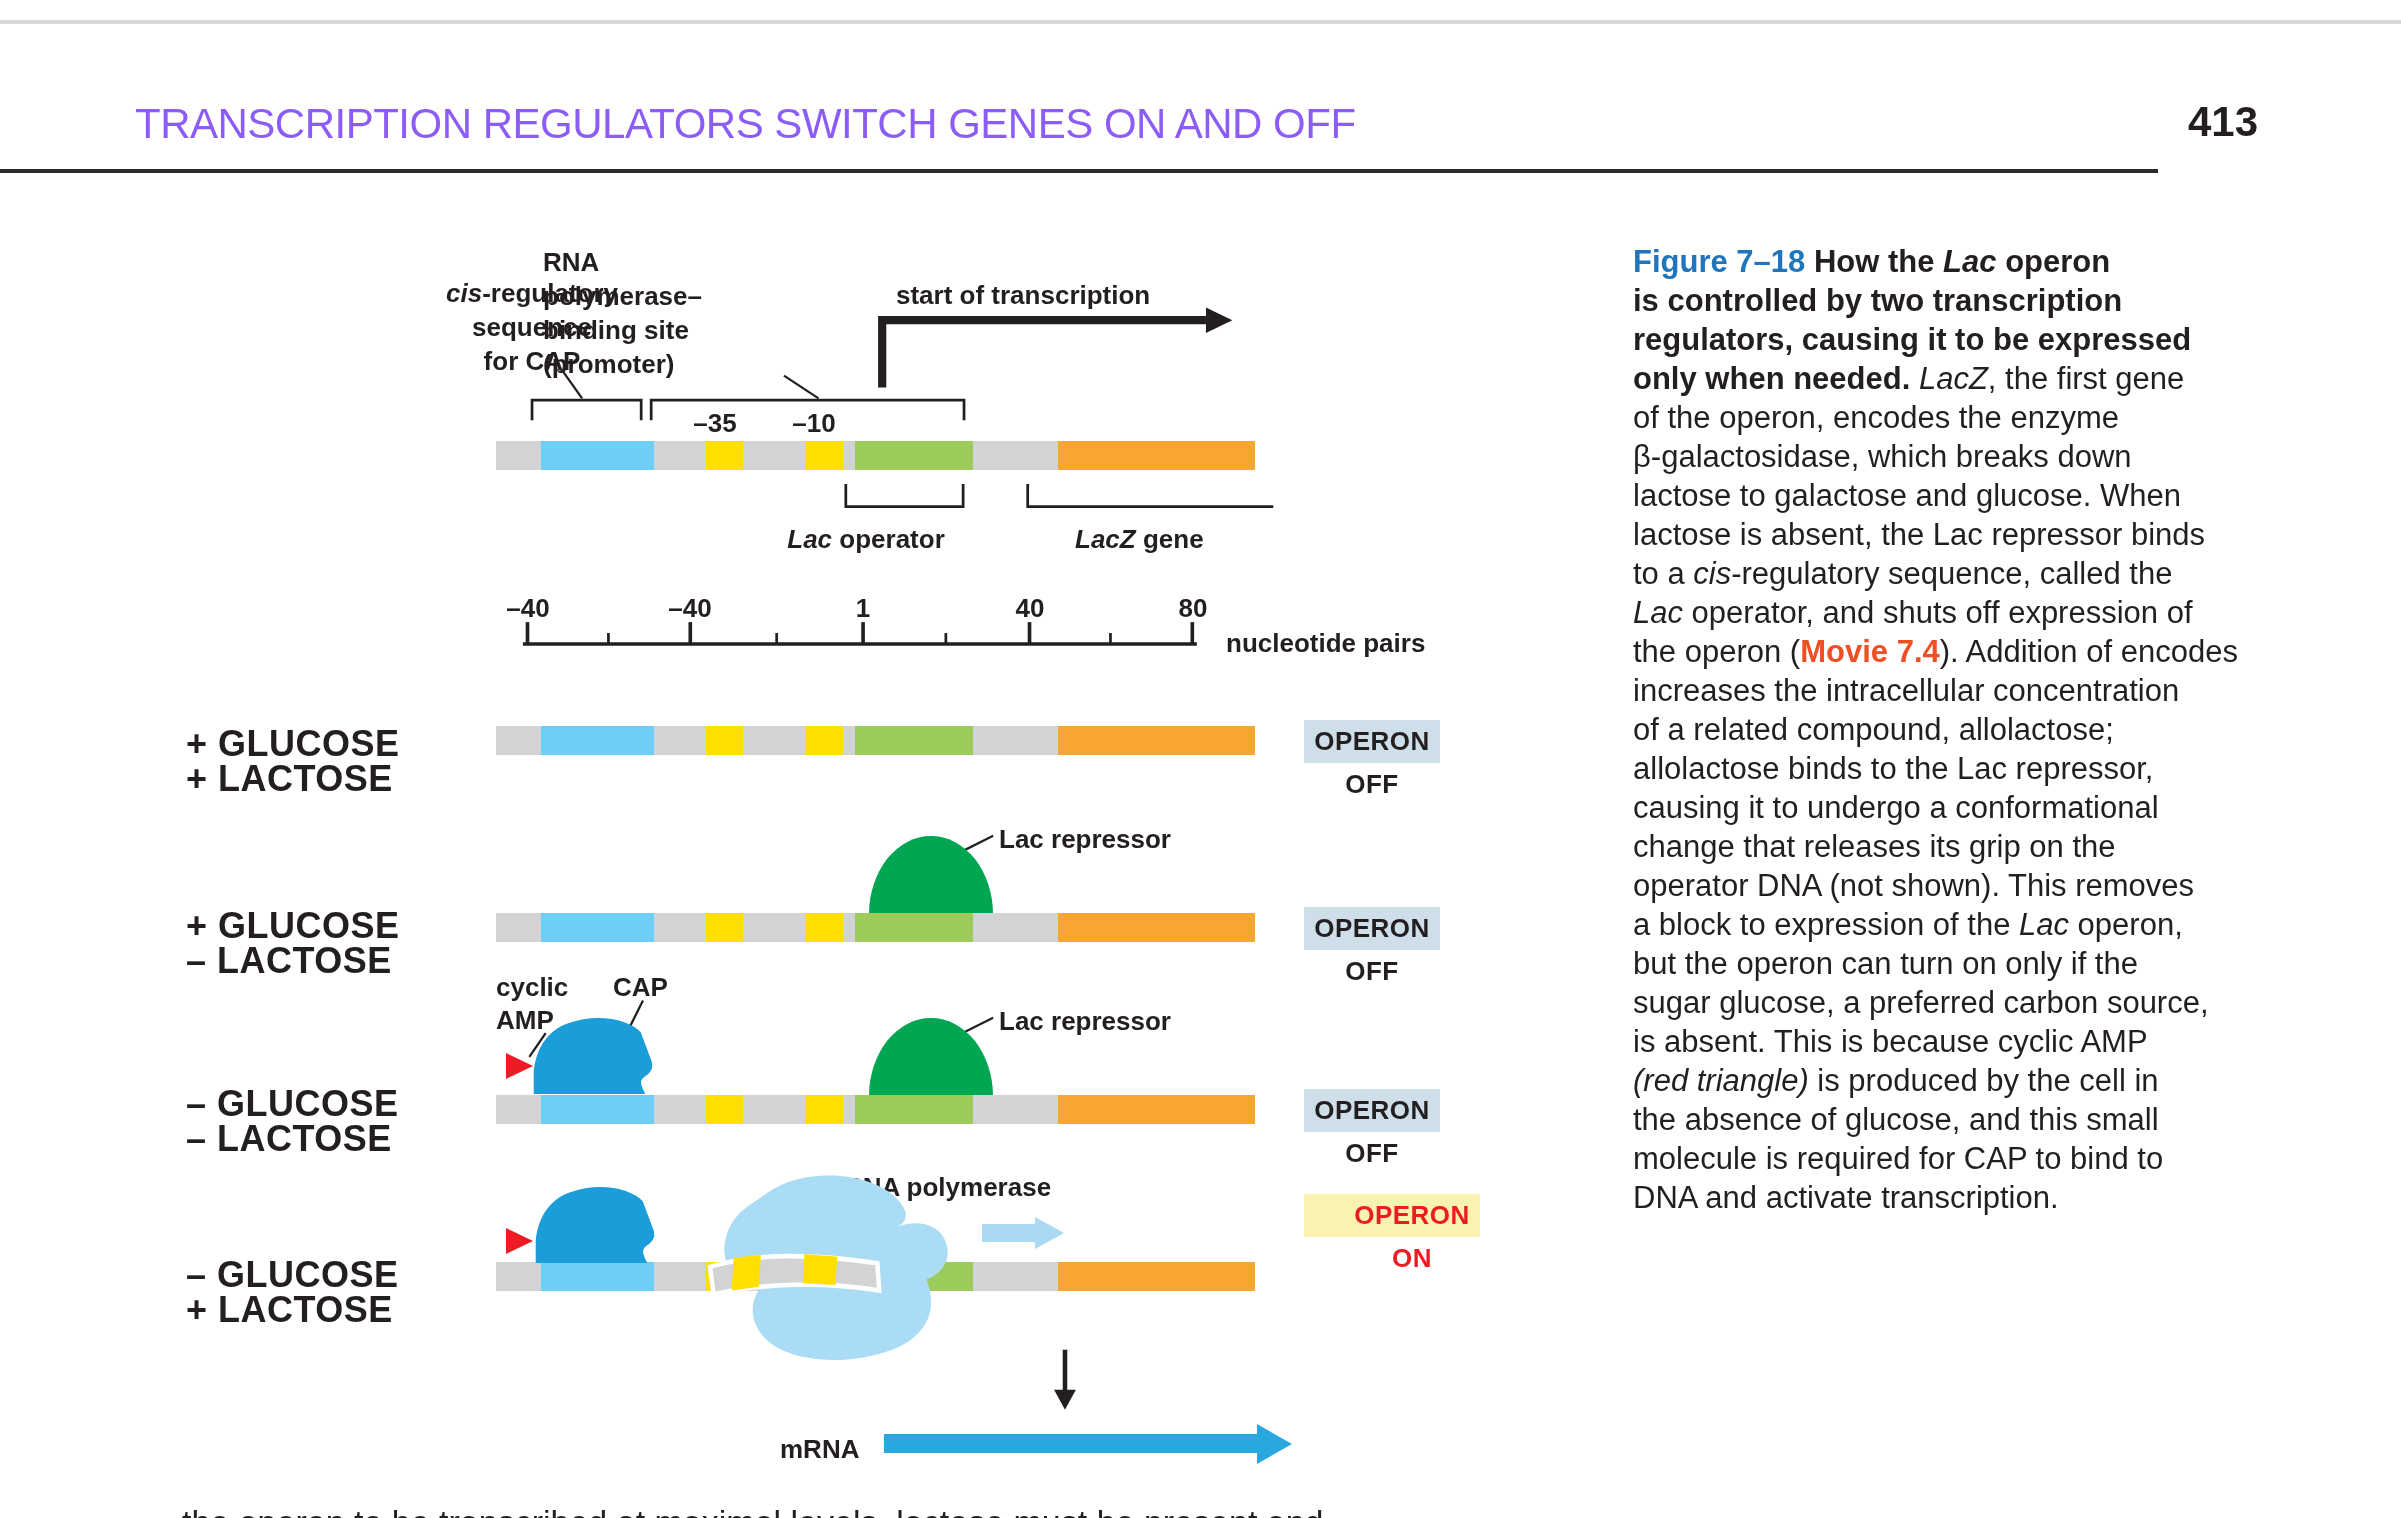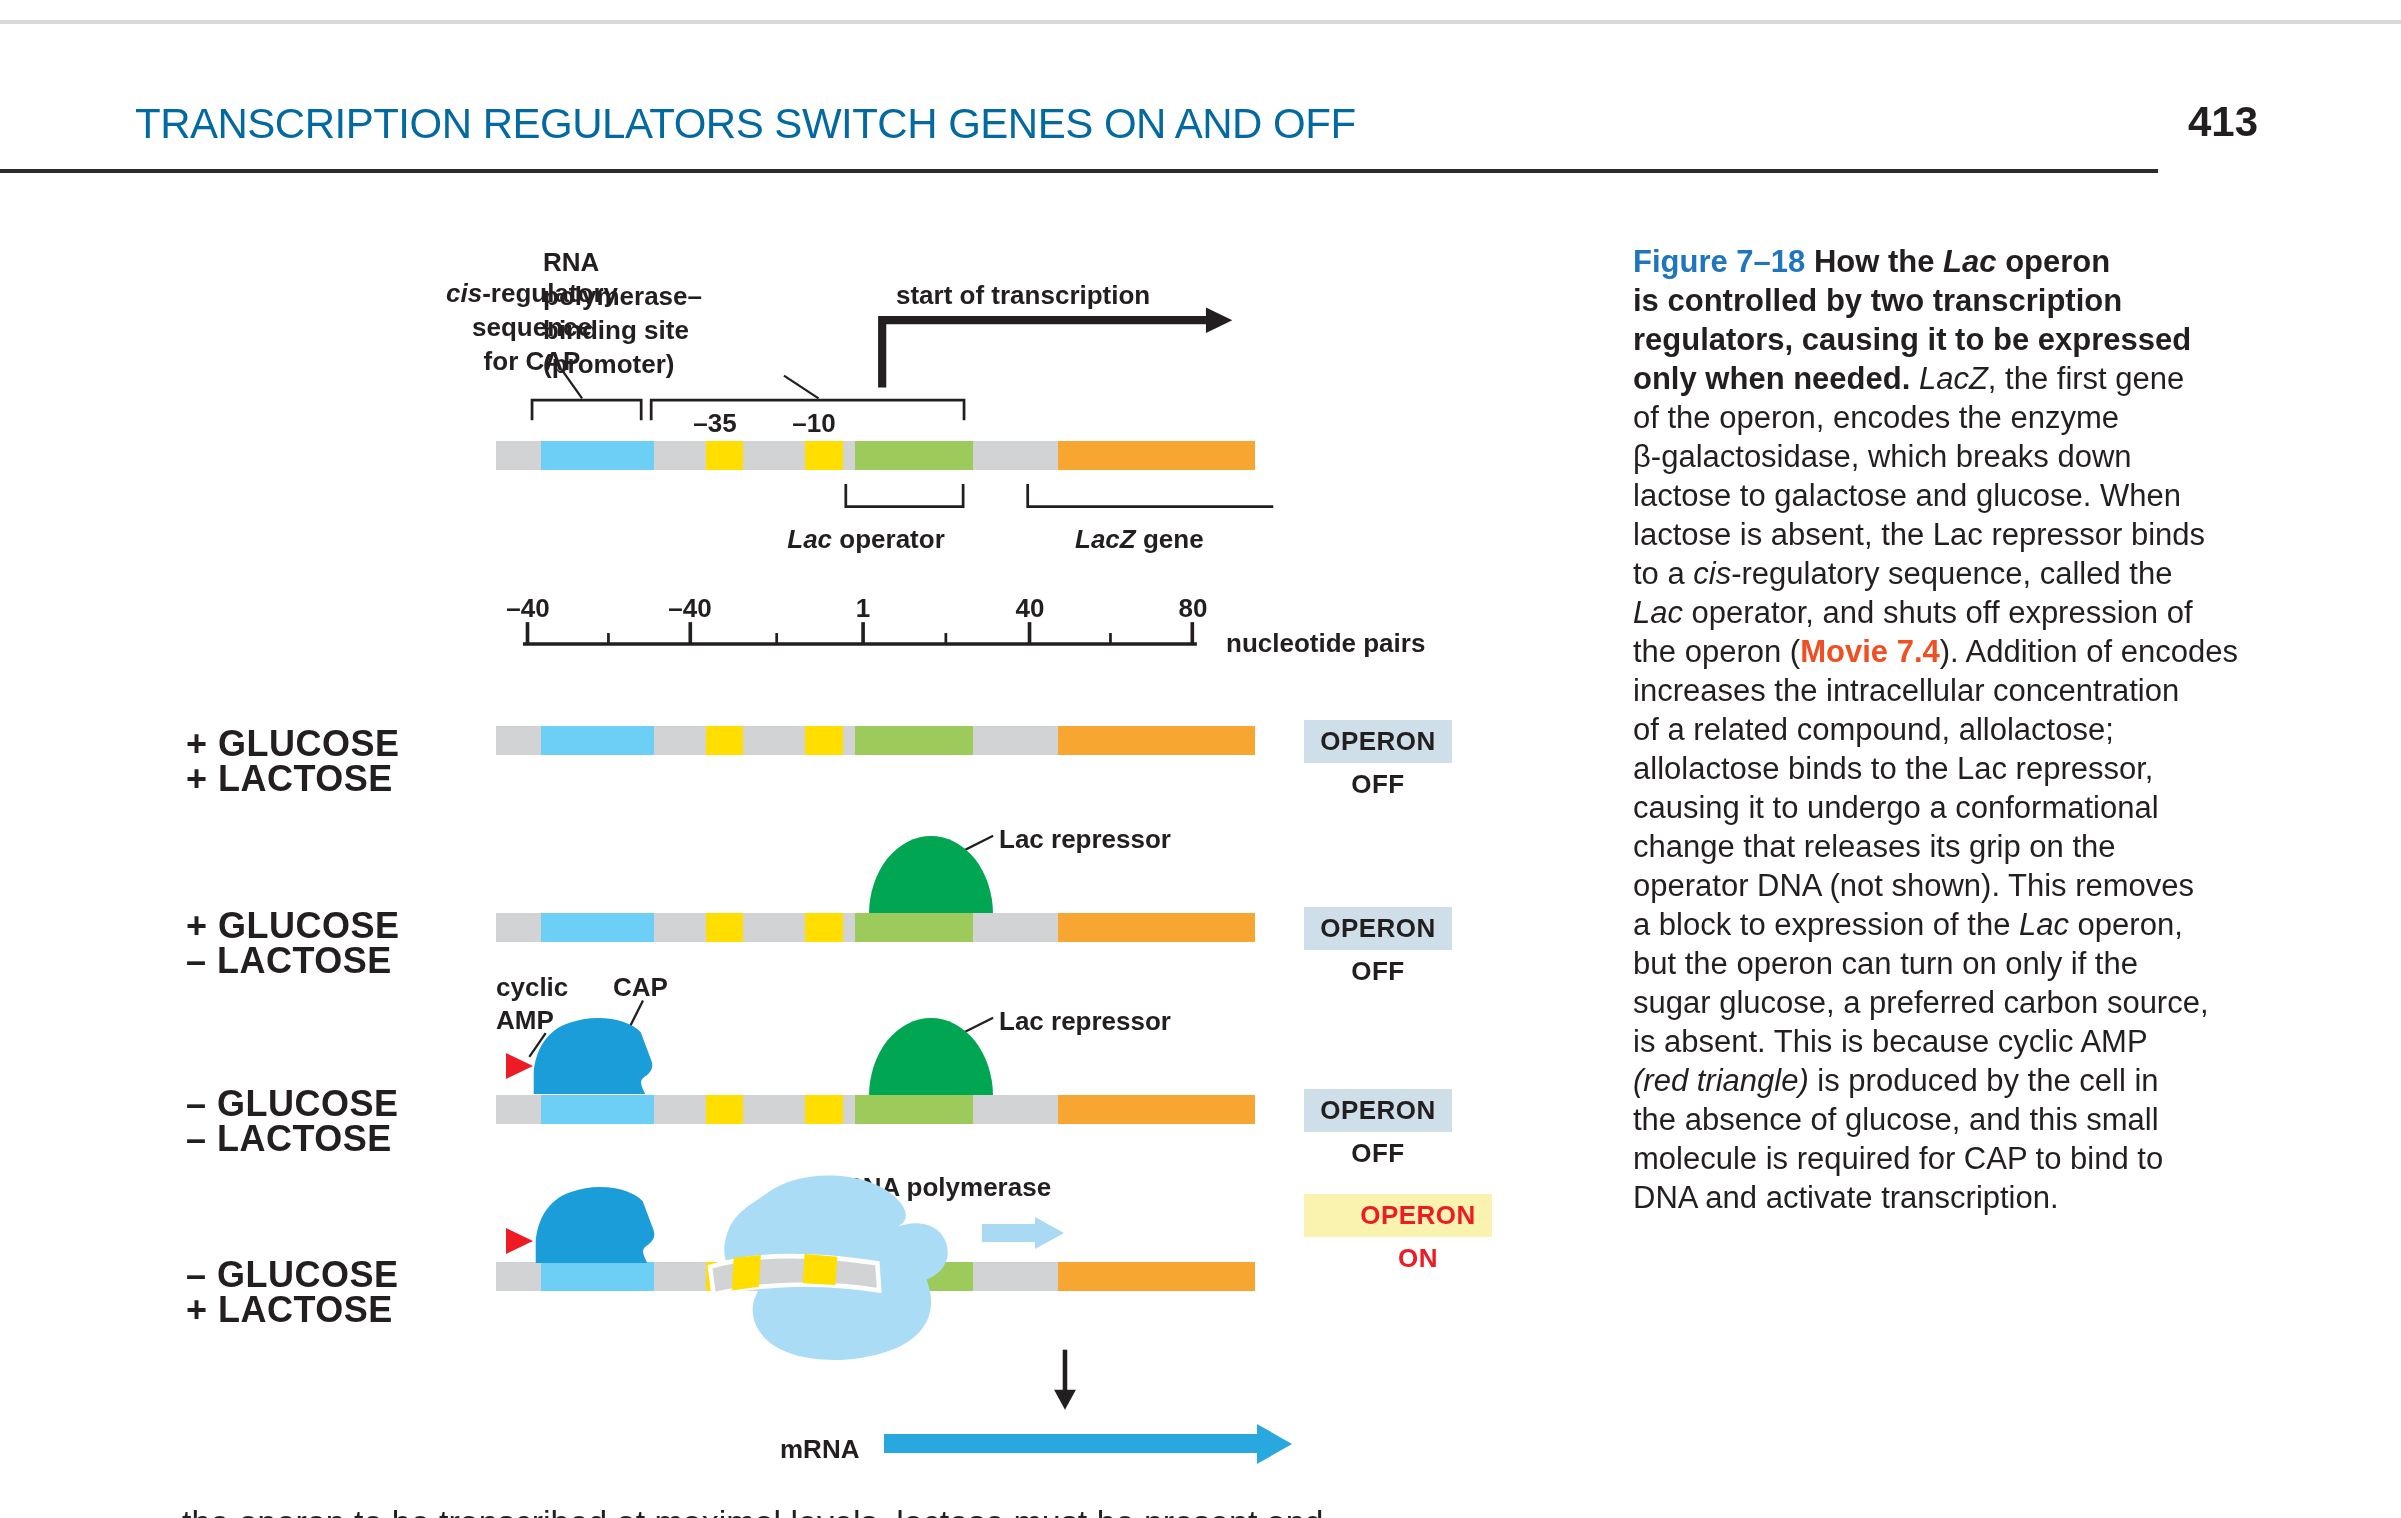--- a/index.html
+++ b/index.html
@@ -1,33 +1,33 @@
 <!DOCTYPE html>
 <html style="font-size:14.6px"><head>
 <meta charset="utf-8">
 <style>
   html,body{margin:0;padding:0;background:#fff;}
   #page{position:relative;width:2401px;height:1518px;background:#ffffff;overflow:hidden;
         font-family:"Liberation Sans",sans-serif;color:#231f20;}
   
   .toprule{position:absolute;left:0;top:20px;width:2401px;height:3.6px;background:#d8d8d8;}
   .headrule{position:absolute;left:0;top:169px;width:2158px;height:3.6px;background:#2b2b2b;}
-  .htitle{position:absolute;left:135px;top:100px;font-size:42px;letter-spacing:-0.5px;color:#0369a1;white-space:nowrap;}
+  .htitle{position:absolute;left:135px;top:100px;font-size:42px;letter-spacing:-0.5px;color:#8b5cf6;white-space:nowrap;}
   .pagenum{position:absolute;left:2183px;top:98px;width:75px;font-size:42px;font-weight:700;text-align:right;}
   
   .dlabel{position:absolute;font-size:26px;font-weight:600;color:#231f20;line-height:34px;white-space:nowrap;}
   .center{transform:translateX(-50%);text-align:center;}
   .it{font-style:italic;}
   
   .dnabar{position:absolute;width:759px;height:29px;
     background:linear-gradient(90deg,
       #d1d3d4 0 45px,  #6dcff6 45px 158px, #d1d3d4 158px 210px, #ffde00 210px 247px,
       #d1d3d4 247px 309px, #ffde00 309px 347px, #d1d3d4 347px 359px, #9cca5b 359px 477px,
       #d1d3d4 477px 562px, #f7a631 562px 759px);}
-  .badge{position:absolute;left:1304px;width:148px;height:43px;background:#cfdfea;
+  .badge{position:absolute;left:1304px;width:136px;height:43px;background:#cfdfea;
          font-size:26px;font-weight:600;text-align:center;line-height:43px;letter-spacing:0.5px;}
   .badge.on{background:#faf3b0;color:#ed1c24;}
   .cond{position:absolute;left:186px;font-size:36px;font-weight:700;line-height:35px;letter-spacing:0.5px;white-space:nowrap;}
   .dome{position:absolute;width:124px;height:78px;background:#00a651;border-radius:62px 62px 0 0 / 78px 78px 0 0;}
   .tri-right{position:absolute;width:0;height:0;border-top:13.6px solid transparent;
              border-bottom:13.6px solid transparent;border-left:27px solid #ed1c24;}
   .arrowbody{position:absolute;background:#29a8e0;}
   .arrowhead{position:absolute;width:0;height:0;border-top:20px solid transparent;
              border-bottom:20px solid transparent;border-left:35px solid #29a8e0;}
   .lbarrowbody{position:absolute;background:#a9d9f3;width:53px;height:18px;}

